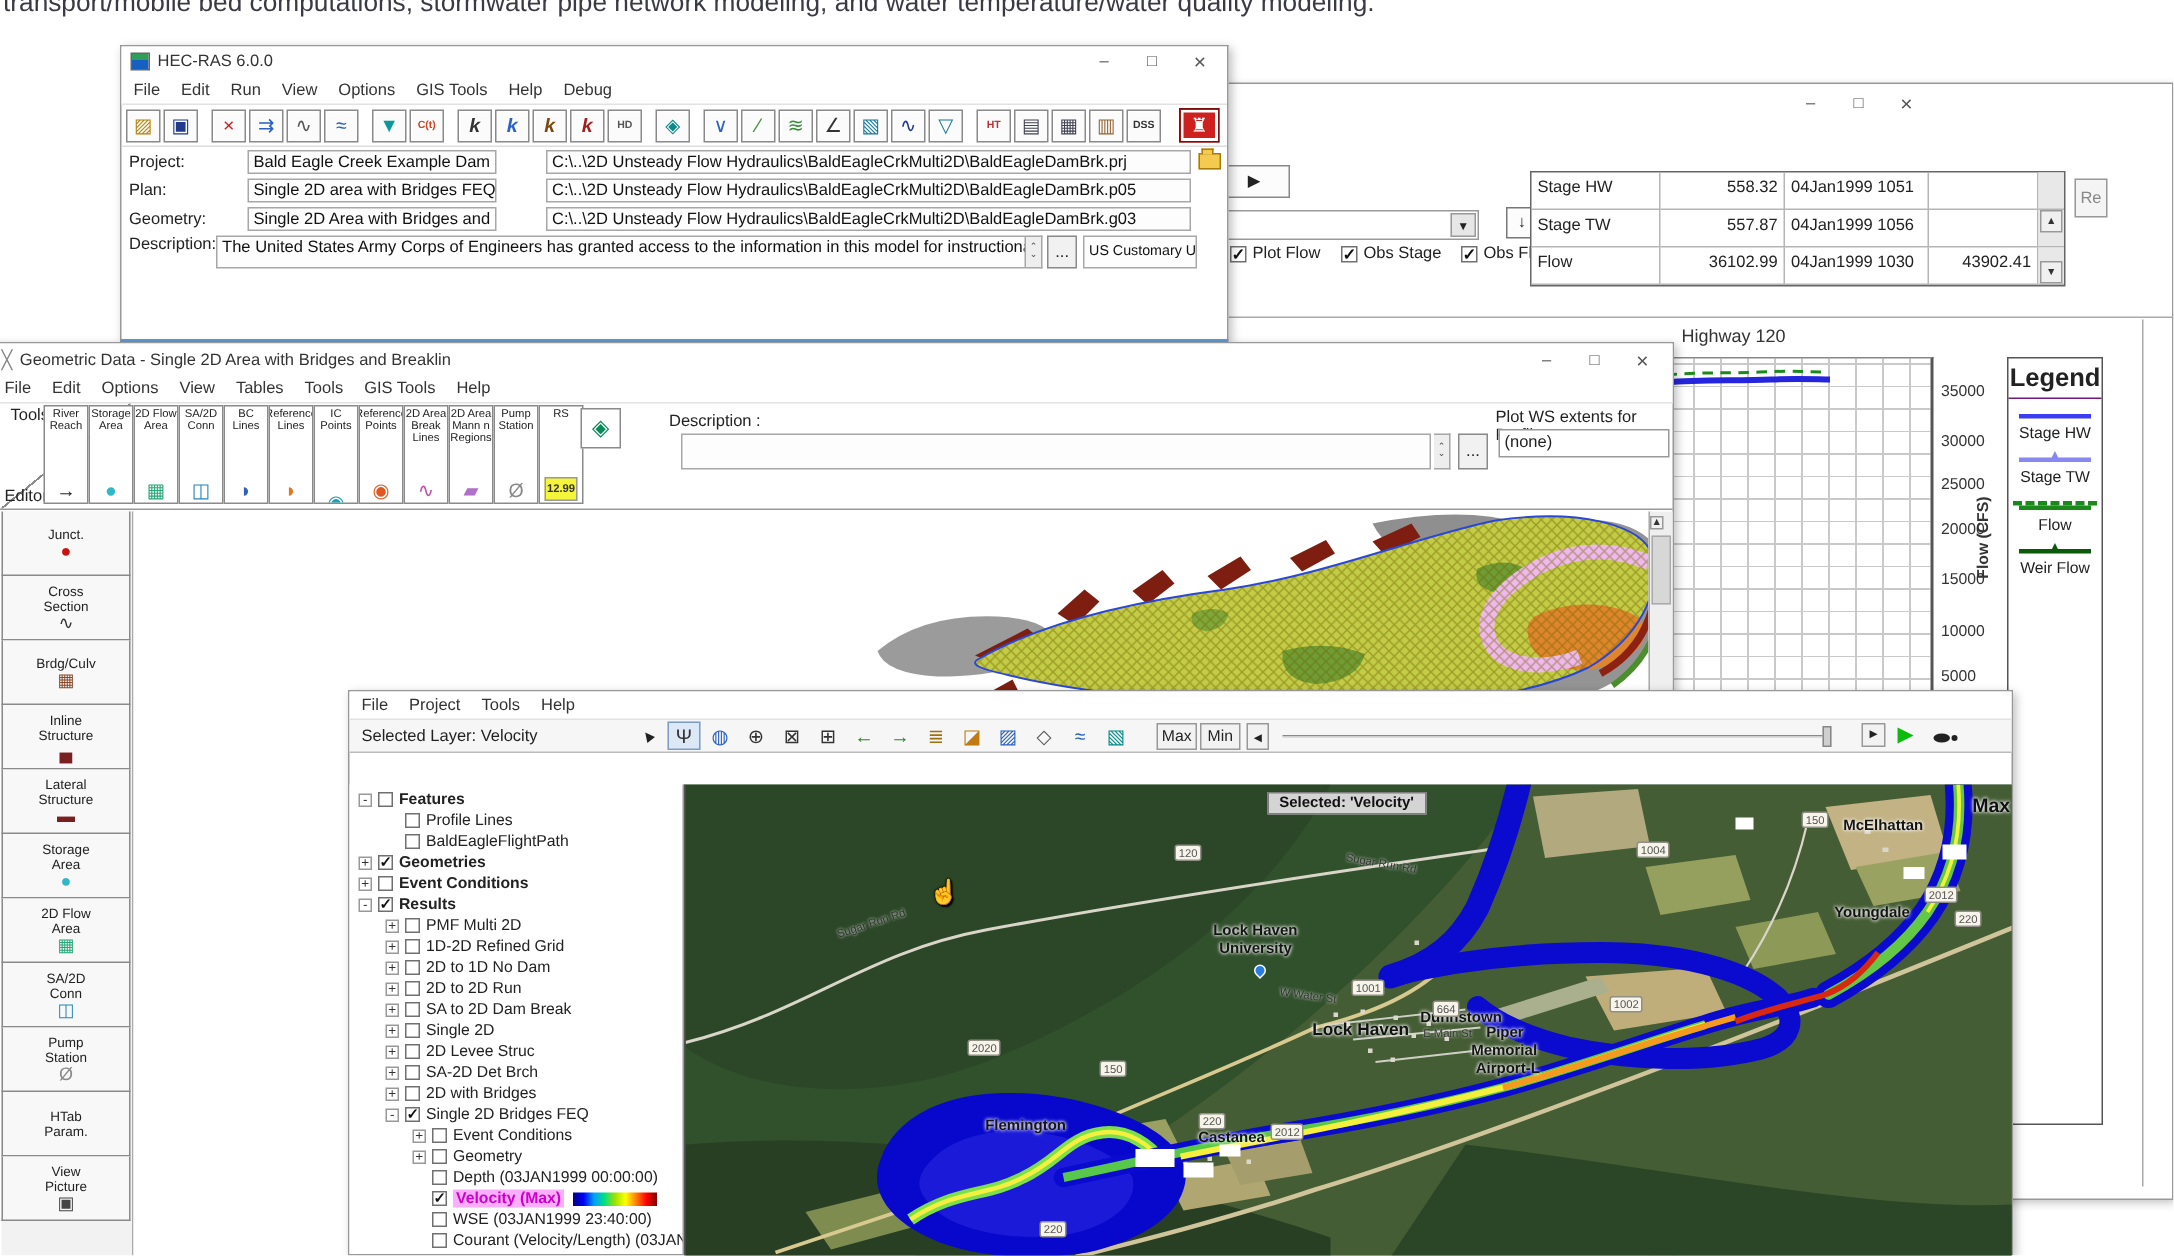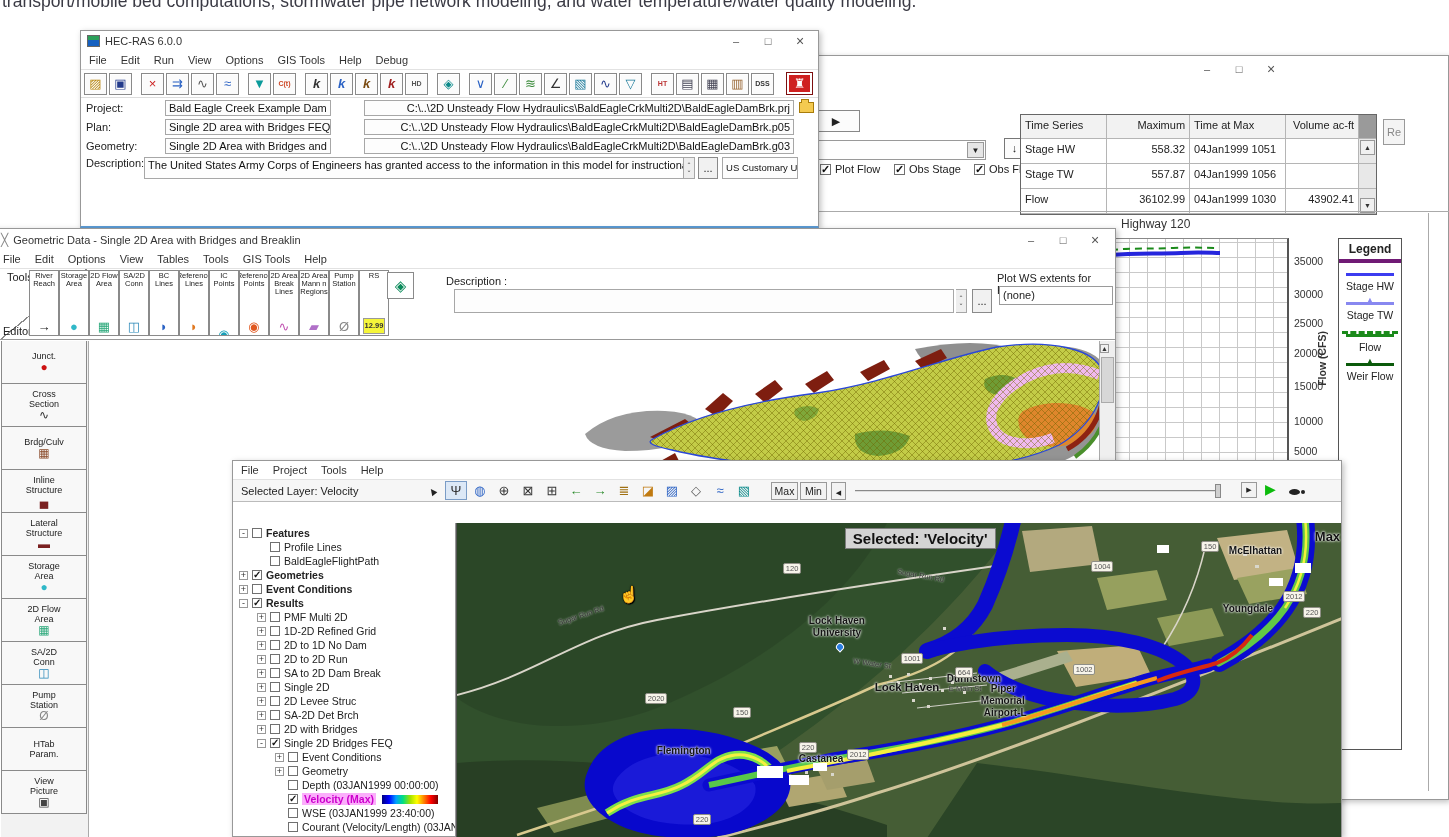--- a/index.html
+++ b/index.html
@@ -25,21 +25,21 @@
         display:flex;align-items:center;justify-content:center;font-size:13px;line-height:1;overflow:hidden;flex:none;}
   .tbtn.txt{font-size:7px;font-weight:bold;}
   .tbtn.gap{margin-left:7px;}
   .tbtn.run{font-style:italic;font-weight:bold;}
   #usace{position:absolute;right:5px;top:2px;width:27px;height:23px;background:#cf2020;border:1px solid #7d0f0f;
          box-shadow:inset 0 0 0 2px #fff;color:#fff;display:flex;align-items:center;justify-content:center;font-size:13px;}
   .frow{display:flex;align-items:center;height:19px;padding-left:5px;}
   .frow .flab{width:79px;color:#222;}
   .ffield{height:16px;background:#fdfdfd;border:1px solid #a7a7a7;padding:1px 3px;white-space:nowrap;overflow:hidden;color:#111;}
   .f1{width:166px;margin-right:0;}
-  .f2{width:430px;margin-left:33px;text-align:right;}
+  .f2{width:430px;margin-left:33px;}
   .folder{visibility:hidden;width:15px;height:11px;background:#f4ca50;border:1px solid #a87c0a;margin-left:5px;position:relative;flex:none;}
   .folder::before{content:"";position:absolute;top:-4px;left:1px;width:6px;height:3px;background:#f4ca50;border:1px solid #a87c0a;border-bottom:none;}
   .folder.on{visibility:visible;}
   .drow{display:flex;align-items:flex-start;height:30px;padding-left:5px;margin-top:2px;}
   .dfield{width:540px;height:22px;}
   .spin{width:11px;height:22px;border:1px solid #a7a7a7;border-left:none;background:#eee;display:flex;flex-direction:column;align-items:center;justify-content:center;font-size:6px;color:#444;line-height:5px;}
   .spin::before{content:"⌃";} .spin::after{content:"⌄";}
   .dots{width:20px;height:22px;border:1px solid #8a8a8a;background:#f1f1f1;text-align:center;line-height:20px;margin-left:3px;}
   .units{width:76px;height:22px;margin-left:4px;font-size:9.5px;line-height:18px;}
 
@@ -67,21 +67,21 @@
   #w2re{position:absolute;left:577px;top:63px;width:22px;height:26px;border:1px solid #999;background:#f4f4f4;color:#888;text-align:center;line-height:24px;overflow:hidden;}
   #w2panelline{position:absolute;left:0;top:155px;width:644px;border-top:1px solid #aaa;}
   #w2rightline{position:absolute;left:622px;top:157px;height:578px;border-left:1px solid #aaa;}
   #w2plottitle{position:absolute;left:315px;top:161px;font-size:12px;color:#333;white-space:nowrap;}
   #w2grid{position:absolute;left:305px;top:182px;width:178px;height:560px;background:#fff;border-top:1px solid #888;border-right:2px solid #555;
      background-image:repeating-linear-gradient(90deg,#c9c9c9 0 1px,transparent 1px 18px),repeating-linear-gradient(0deg,#c9c9c9 0 1px,transparent 1px 15px);}
   #w2curve{position:absolute;left:305px;top:182px;}
   .ytick{position:absolute;font-size:10.5px;color:#333;white-space:nowrap;}
   #w2ylab{position:absolute;left:510px;top:275px;writing-mode:vertical-rl;transform:rotate(180deg);font-size:10.5px;font-weight:bold;color:#333;}
   #w2legend{position:absolute;left:532px;top:182px;width:64px;height:512px;border:1px solid #555;background:#fff;}
-  #w2legend h4{margin:3px 0 2px;text-align:center;font-size:12px;border-bottom:4px solid #701a75;padding-bottom:3px;}
+  #w2legend h4{margin:3px 0 2px;text-align:center;font-size:17px;border-bottom:1px solid #701a75;padding-bottom:3px;}
   .lentry{margin:10px 3px 0;}
   .lsample{position:relative;height:6px;border-top:3px solid currentColor;margin:0 4px;}
   .lsample .tri{position:absolute;left:50%;top:-10px;transform:translateX(-50%);font-size:9px;display:none;}
   .st-tri .tri{display:block;}
   .st-dash{border-top-style:dashed;}
   .llabel{text-align:center;color:#222;font-size:10.5px;margin-top:1px;}
 
   
   #win3{left:-6px;top:228px;width:1122px;height:612px;z-index:4;}
   #win3 .tbar{height:21px;}
@@ -148,21 +148,21 @@
   .grad{display:none;width:56px;height:9px;margin-left:2px;
         background:linear-gradient(90deg,#00007f,#0000ff,#00a0ff,#00e080,#a0e000,#ffff00,#ff8000,#ff0000,#7f0000);}
   .grad.on{display:inline-block;}
   #m-map{position:relative;width:886px;height:315px;border-left:1px solid #555;background:#31502c;overflow:hidden;}
   #m-overlay{position:absolute;left:0;top:0;width:100%;height:100%;}
   .maplab{position:absolute;white-space:nowrap;}
   .place{font-weight:bold;font-size:10px;color:#141414;text-shadow:0 0 2px #fff,0 0 3px #fff;}
   .city{font-weight:bold;font-size:11.5px;color:#111;text-shadow:0 0 2px #fff,0 0 3px #fff;}
   .small{font-size:7.5px;color:#333;text-shadow:0 0 2px #fff;}
   .badge{position:absolute;background:#f7f4ea;border:1px solid #8f8f86;border-radius:2px;font-size:7.5px;color:#555;padding:0 2px;line-height:9px;}
-  #m-selbadge{position:absolute;left:388px;top:5px;background:#d4d4d4;border:1px solid #7d7d7d;font-weight:bold;font-size:15px;color:#111;padding:1px 7px;}
+  #m-selbadge{position:absolute;left:388px;top:5px;background:#d4d4d4;border:1px solid #7d7d7d;font-weight:bold;font-size:10px;color:#111;padding:1px 7px;}
   #m-maxlab{position:absolute;left:858px;top:6px;font-weight:bold;font-size:13px;color:#111;text-shadow:0 0 2px #fff,0 0 3px #fff;}
   #m-cursor{position:absolute;left:163px;top:62px;color:#fff;font-size:16px;text-shadow:0 0 1px #000,0 0 2px #000,1px 1px 1px #000;}
   #m-pin{position:absolute;left:379px;top:120px;width:8px;height:8px;background:#2a7de0;border:1px solid #fff;border-radius:50% 50% 50% 0;transform:rotate(-45deg);}
   #toptext{position:absolute;left:2px;top:-9px;font-size:17.5px;color:#3a3a44;white-space:nowrap;}
 </style>
 </head>
 <body>
 
 <div id="stage">
 
@@ -270,27 +270,20 @@
       </span>
       <span class="hcheck" style="position: absolute; left: 168px;">
         <span class="cb on"></span>
         <span>Obs Flow</span>
       </span>
       <span class="hcheck" style="position: absolute; left: 244px;">
         <span class="cb"></span>
         <span>Use Ref Stage</span>
       </span>
     <div id="w2table">
-      <div class="trow head">
-        <span class="tc tc0">Time Series</span>
-        <span class="tc tc1">Maximum</span>
-        <span class="tc tc2">Time at Max</span>
-        <span class="tc tc3">Volume ac-ft</span>
-        <span class="tcs"></span>
-      </div>
       <div class="trow">
           <span class="tc tc0">Stage HW</span>
           <span class="tc tc1">558.32</span>
           <span class="tc tc2">04Jan1999 1051</span>
           <span class="tc tc3"></span>
           <span class="tcs"></span>
         </div>
         <div class="trow">
           <span class="tc tc0">Stage TW</span>
           <span class="tc tc1">557.87</span>

